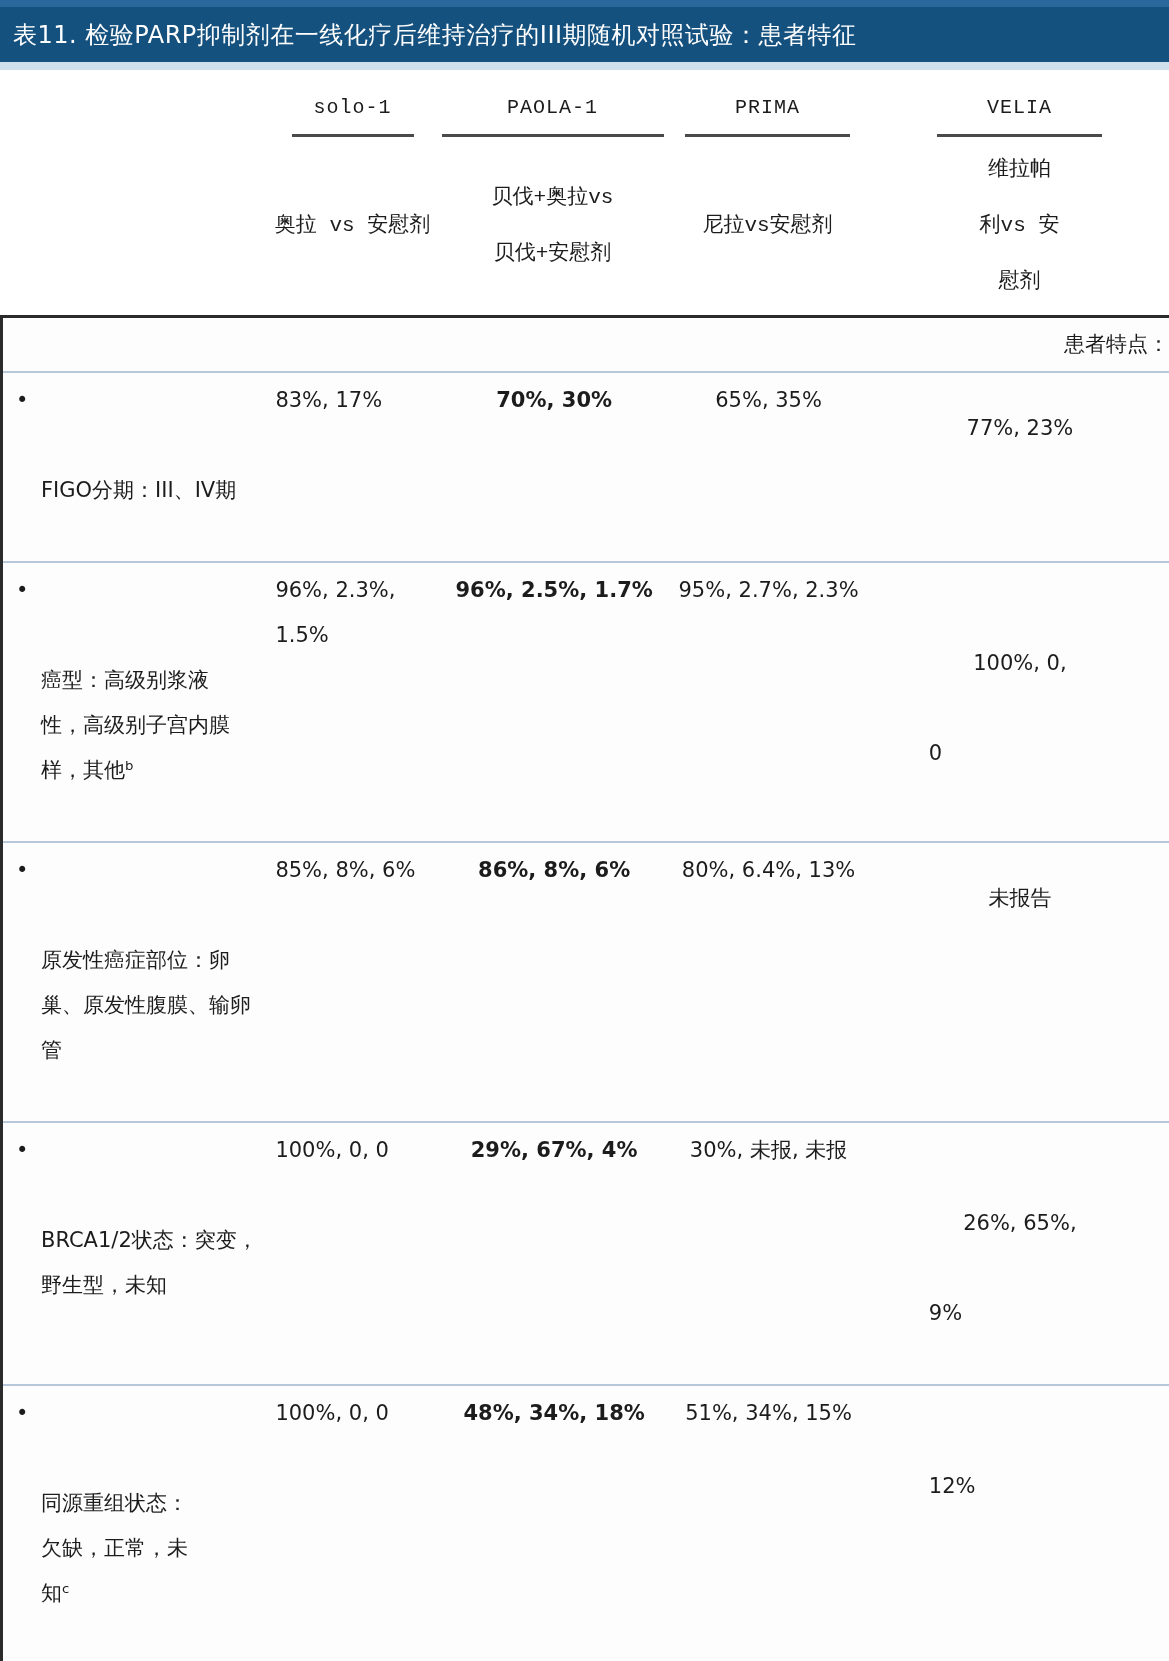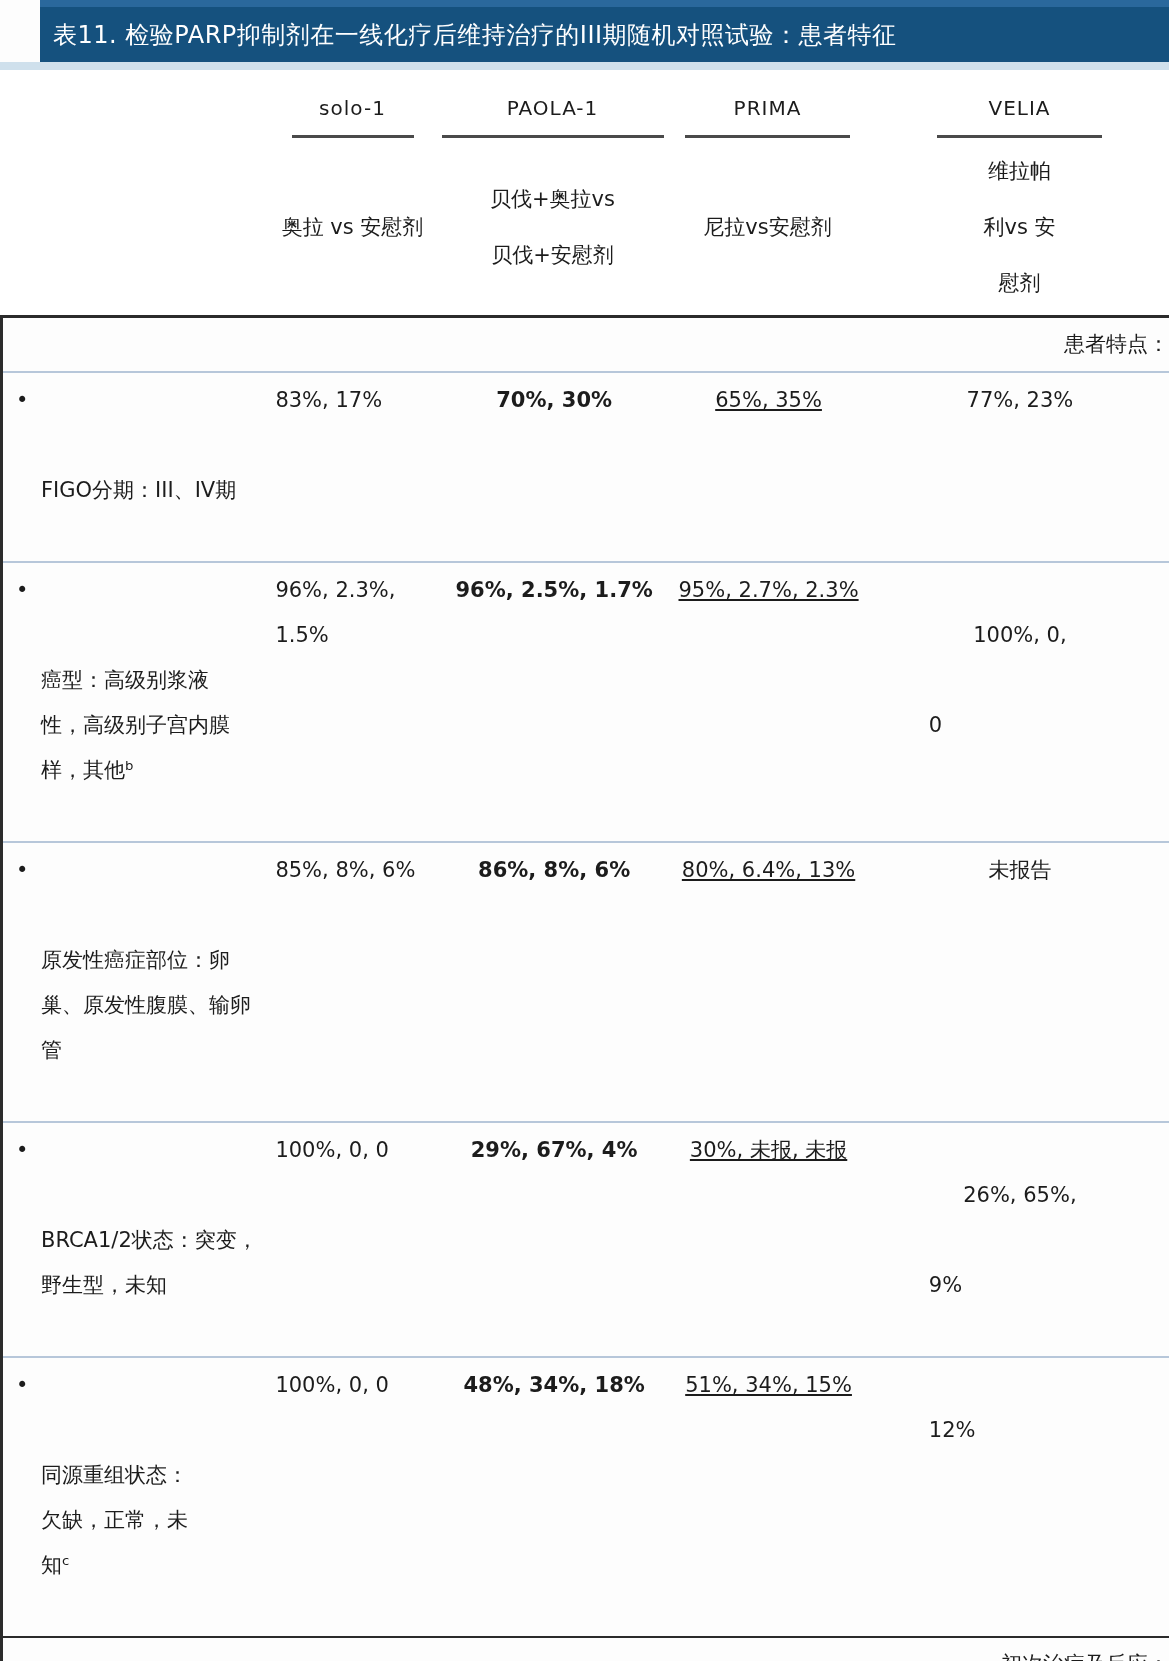--- a/index.html
+++ b/index.html
@@ -1,27 +1,27 @@
 <!DOCTYPE html>
 <html><head>
 <meta charset="utf-8">
 <style>
   html,body { margin:0; padding:0; background:#ffffff;
     font-family:"DejaVu Sans","Liberation Sans",sans-serif; color:#1c1c1c; }
   .page { width:1169px; height:1661px; background:#fdfdfd; overflow:hidden; position:relative; }
 
   
   .title-bar { height:62px; background:#15517e; border-top:7px solid #2a689c;
-    box-sizing:border-box; display:flex; align-items:center;margin-left:40px; }
+    box-sizing:border-box; display:flex; align-items:center; }
   .title { color:#ffffff; font-size:24px; padding-left:13px; letter-spacing:.5px; }
   .strip { height:8px; background:#cfe0ec; }
 
   
   .header { display:flex; height:248px; box-sizing:border-box; background:#ffffff;
-    border-bottom:3px solid #2b2b2b; }
+    border-bottom:3px solid #2b2b2b;font-family:Liberation Mono, monospace; }
   .hc { box-sizing:border-box; display:flex; flex-direction:column; align-items:center; }
   .hc-label { width:265px; }
   .hc-solo  { width:175px; }
   .hc-paola { width:225px; }
   .hc-prima { width:205px; }
   .hc-velia { width:299px; }
   .trial-name { margin-top:26px; font-size:20px; letter-spacing:1px; white-space:nowrap; }
   .underline { margin-top:15px; height:0; border-bottom:3px solid #4a4a4a; }
   .u-solo { width:122px; } .u-paola { width:222px; } .u-prima { width:165px; } .u-velia { width:165px; }
   .arms { flex:1; display:flex; align-items:center; justify-content:center; text-align:center;
@@ -33,22 +33,22 @@
   .row.first { border-top:none; }
   .row.sec-dark { border-top:2px solid #2b2b2b; }
   .sec-row { display:block; padding:4px 0 4px 13px; font-size:21px; line-height:45px;text-align:right; }
   .cell { box-sizing:border-box; padding-top:5px; padding-bottom:3px;
     font-size:21px; line-height:45px; white-space:pre-line; }
   .label { width:265px; position:relative; padding-left:38px; padding-right:2px; }
   .bullet { position:absolute; left:13px; top:5px; }
   .v { text-align:center; }
   .c-solo  { width:175px; text-align:left; padding-left:8px; }
   .c-paola { width:225px;font-weight:bold; }
-  .c-prima { width:205px;text-decoration:underline; }
-  .c-velia { width:299px; }
+  .c-prima { width:205px; }
+  .c-velia { width:299px;margin-top:28px; }
   .l1 { text-align:center; }
   .l2 { text-align:left; padding-left:58px; }
 </style>
 </head>
 <body>
 
 <div class="page">
 
   <div class="title-bar">
     <div class="title">表11. 检验PARP抑制剂在一线化疗后维持治疗的III期随机对照试验：患者特征</div>

